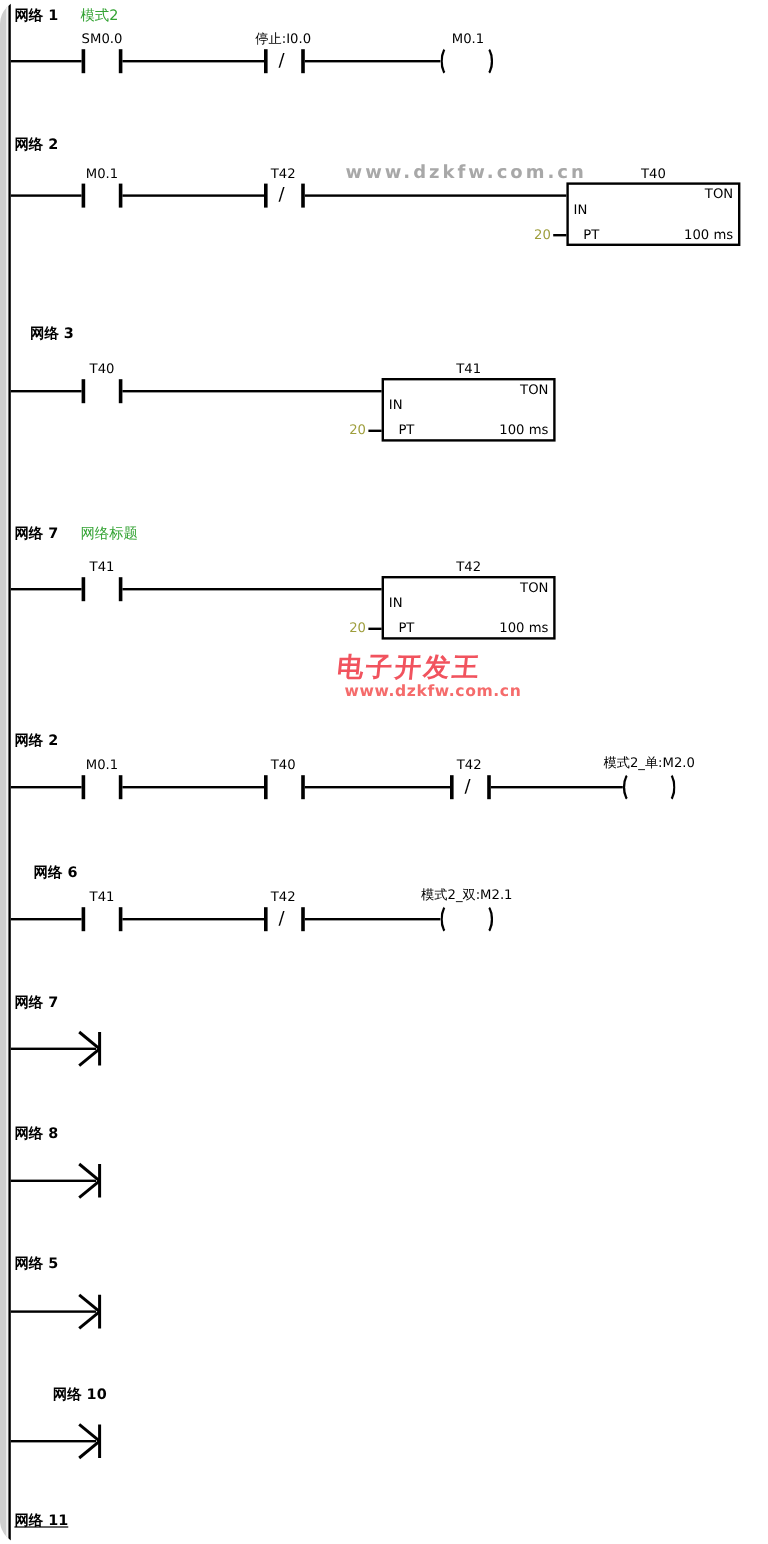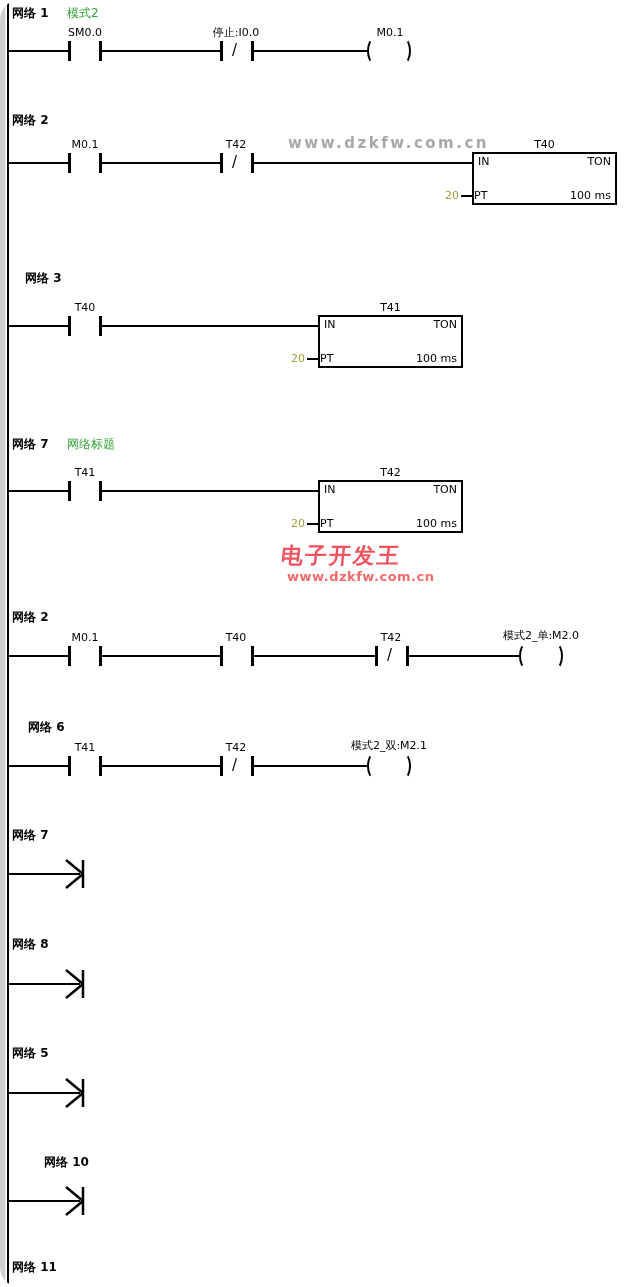--- a/index.html
+++ b/index.html
@@ -15,21 +15,21 @@
   .oplbl{position:absolute;font-size:11px;line-height:14px;white-space:nowrap;transform:translateX(-50%);text-align:center;}
   .contact{position:absolute;width:34px;height:20px;}
   .cbar{position:absolute;top:0;width:3px;height:20px;background:#000;}
   .slash{position:absolute;left:12px;top:-2px;font-size:15px;line-height:22px;}
   .coil{position:absolute;width:44px;height:26px;}
   .arc{position:absolute;top:0;width:14px;height:26px;border:2px solid transparent;border-radius:50%;box-sizing:border-box;}
   .arcL{left:0;border-left:2px solid #000;}
   .arcR{left:30px;border-right:2px solid #000;}
   .tbox{position:absolute;width:141px;height:49px;border:2px solid #000;background:#fff;font-size:11px;}
   .tbox span{position:absolute;line-height:13px;}
-  .tl{top:1px;left:4px;} .tr{top:1px;right:4px;} .bl{bottom:1px;left:0;} .br{bottom:1px;right:4px;}
+  .tl{top:14px;left:4px;} .tr{top:1px;right:4px;} .bl{bottom:1px;left:12px;} .br{bottom:1px;right:4px;}
   .ttitle{position:absolute;width:145px;text-align:center;font-size:11px;line-height:14px;}
   .ptv{position:absolute;width:26px;text-align:right;font-size:11px;line-height:14px;color:#9e9e3c;}
   .arrow{position:absolute;width:24px;height:34px;}
   .wmgray{position:absolute;left:288px;top:134px;font-size:15px;font-weight:bold;color:#a8a8a8;letter-spacing:2.5px;white-space:nowrap;}
   .wmred1{position:absolute;left:281px;top:541px;font-size:22px;font-weight:bold;color:#f1535e;letter-spacing:2px;transform:skewX(-6deg);white-space:nowrap;}
   .wmred2{position:absolute;left:287px;top:569px;font-size:13px;font-weight:bold;color:#f56b6b;letter-spacing:0.5px;white-space:nowrap;}
 </style>
 </head>
 <body>
 
@@ -198,14 +198,14 @@
   </svg>
 
   <div class="netlabel" style="left:12px;top:1155px;padding-left:32px;">网络 10</div>
   <div class="wire" style="left:9px;top:1200px;width:71px;"></div>
   <svg class="arrow" style="left:64px;top:1184px;" width="24" height="34" viewBox="0 0 24 34">
     <line x1="19" y1="3" x2="19" y2="31" stroke="#000" stroke-width="2.5"></line>
     <line x1="2" y1="3" x2="19" y2="17" stroke="#000" stroke-width="2.5"></line>
     <line x1="2" y1="31" x2="19" y2="17" stroke="#000" stroke-width="2.5"></line>
   </svg>
 
-  <div class="netlabel" style="left:12px;top:1260px;">网络 11</div>
+  <div class="netlabel" style="left:12px;top:1260px;text-decoration:underline;">网络 11</div>
 </div>
 
 </body></html>

